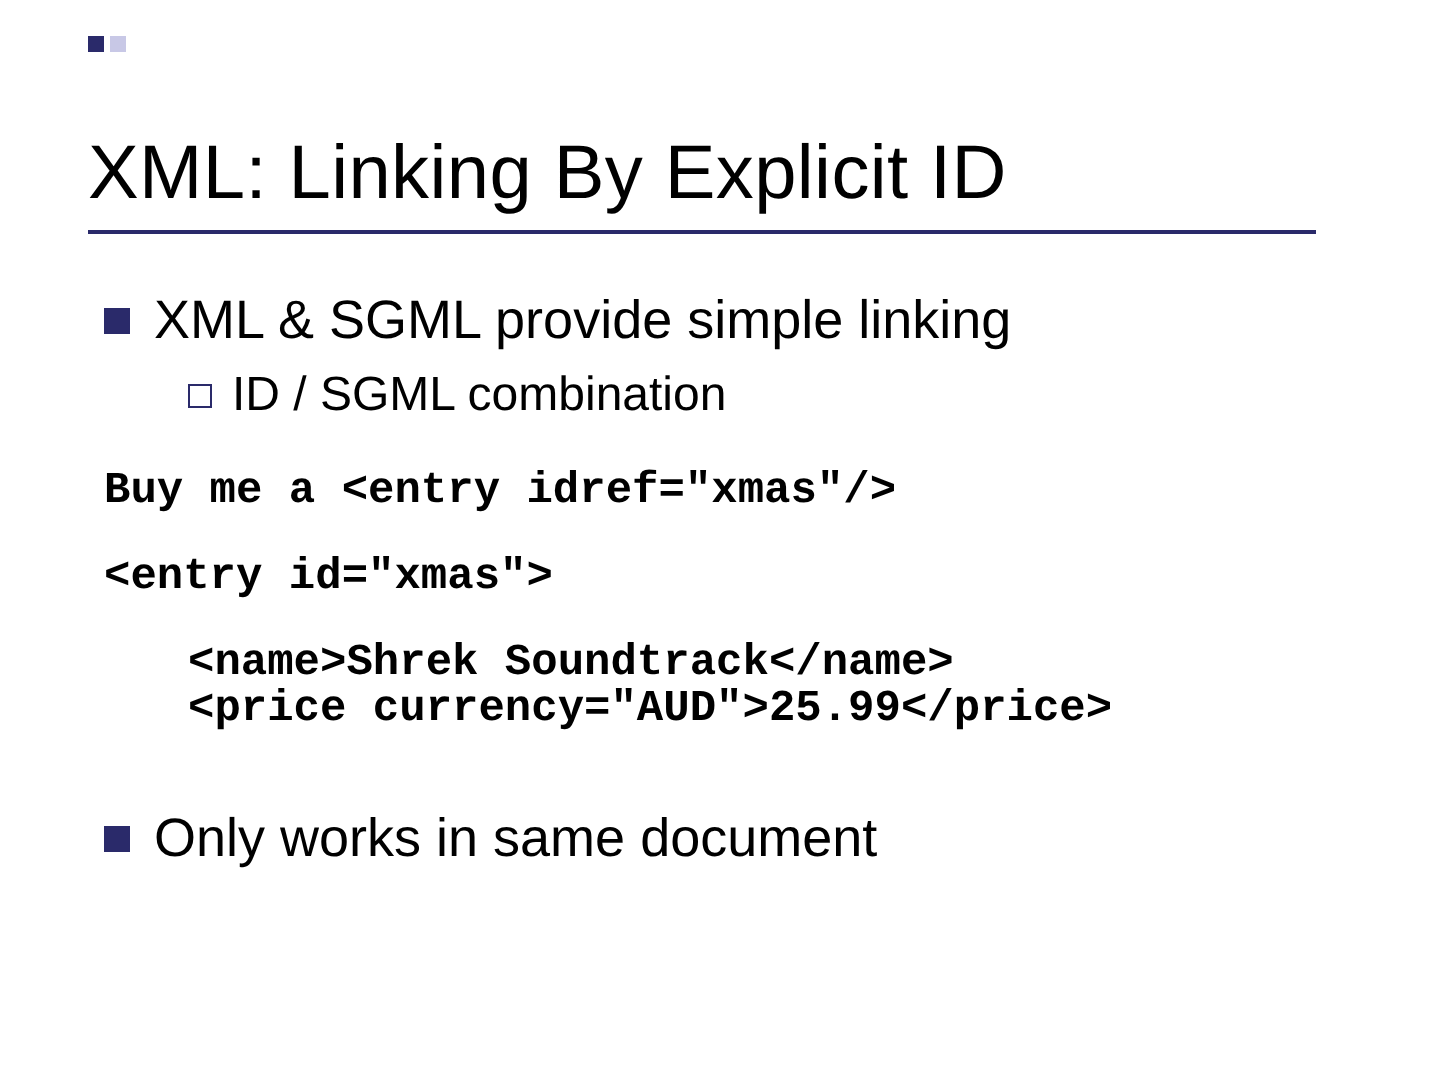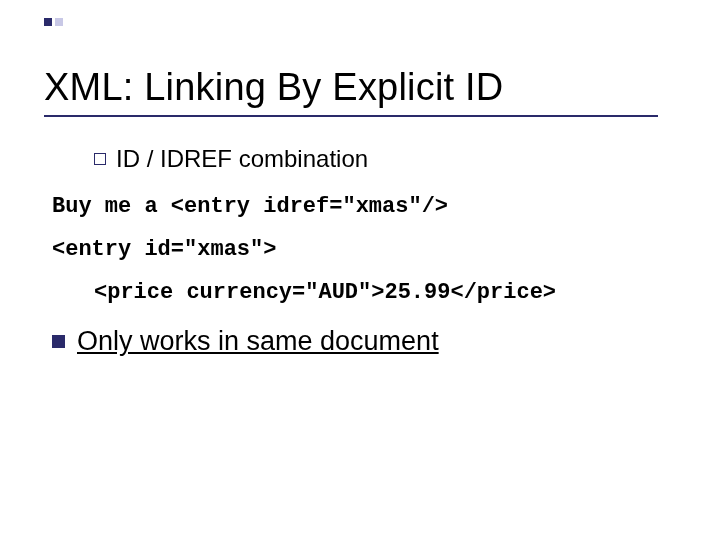--- a/index.html
+++ b/index.html
@@ -76,43 +76,48 @@
     }
     .code {
       font-family: "Courier New", Courier, monospace;
       font-size: 22px;
       font-weight: bold;
       margin-left: 8px;
       line-height: 1.05;
     }
     .code.gap-after { margin-bottom: 20px; }
     .code.indent { margin-left: 50px; }
-    .bullet-row.last { margin-top: 22px; text-decoration: underline; }
+    .bullet-row.last { margin-top: 38px; }
   </style>
 </head>
 <body>
 
 <div class="deco-top">
   <div class="sq"></div>
   <div class="sq light"></div>
 </div>
 
 <div class="slide">
   <h1 class="title">XML: Linking By Explicit ID</h1>
   <hr class="rule">
 
+  <div class="bullet-row">
+    <div class="bullet-sq"></div>
+    <div class="bullet-text">XML &amp; SGML provide simple linking</div>
+  </div>
 
   <div class="sub-row">
     <div class="hollow-sq"></div>
     <div class="sub-text">
-      <span>ID</span><span> / IDREF combination</span>
+      <span>ID</span><span> / SGML combination</span>
     </div>
   </div>
 
   <div class="code gap-after">Buy me a &lt;entry idref="xmas"/&gt;</div>
   <div class="code gap-after">&lt;entry id="xmas"&gt;</div>
+  <div class="code indent">&lt;name&gt;Shrek Soundtrack&lt;/name&gt;</div>
   <div class="code indent gap-after">&lt;price currency="AUD"&gt;25.99&lt;/price&gt;</div>
 
   <div class="bullet-row last">
     <div class="bullet-sq"></div>
     <div class="bullet-text">Only works in same document</div>
   </div>
 </div>
 
 </body></html>

